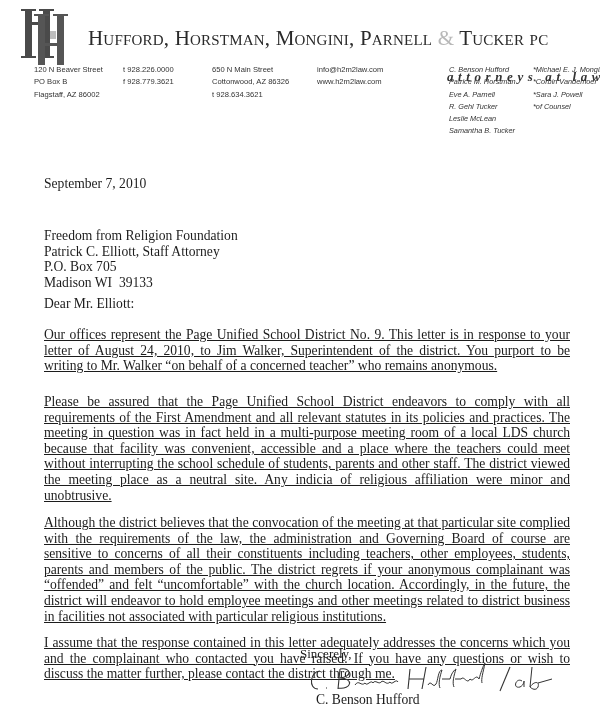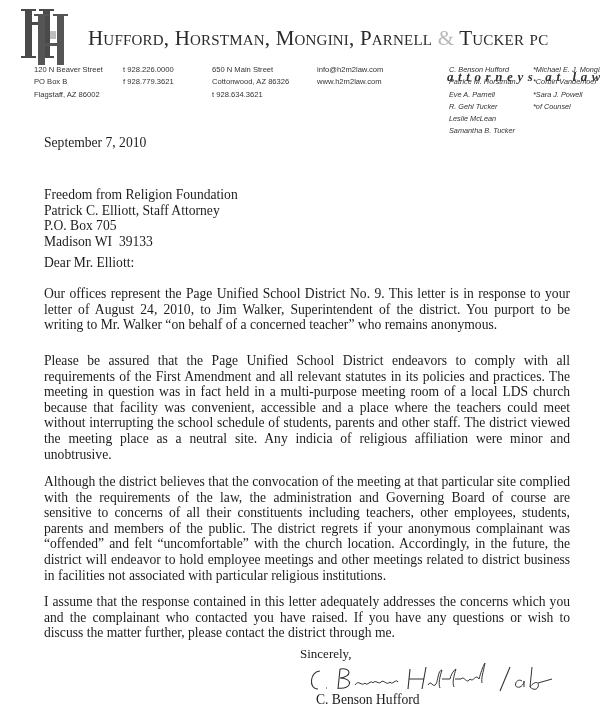--- a/index.html
+++ b/index.html
@@ -22,23 +22,23 @@
 
     .addr-col {
       position: absolute; top: 64px;
       font-family: Liberation Sans, sans-serif; font-size: 7.6px; color: #333; line-height: 12.3px;
       white-space: nowrap;
     }
     .addr-col.italic { font-style: italic; font-size: 7.3px; }
 
     .body-text {
       position: absolute; left: 44px; width: 526px;
-      font-family: "Liberation Serif", serif; font-size: 13.6px; line-height: 15.6px; color: #1c1c1c;
+      font-family: "Liberation Serif", serif; font-size: 13.6px; line-height: 15.6px; color: #1c1c1c; margin-top: 41px;
     }
-    .para { text-align: justify; }
+    .para { text-align: justify; text-decoration: underline; }
     .single { white-space: nowrap; }
 
     .closing { position: absolute; left: 300px; top: 646px; font-size: 13px; line-height: 15.6px; }
     .signature-svg { position: absolute; left: 300px; top: 663px; width: 260px; height: 30px; }
     .signer { position: absolute; left: 316px; top: 692px; font-size: 13.6px; line-height: 15.6px; white-space: nowrap; }
   </style>
 </head>
 <body>
 
 <div class="letterhead">

